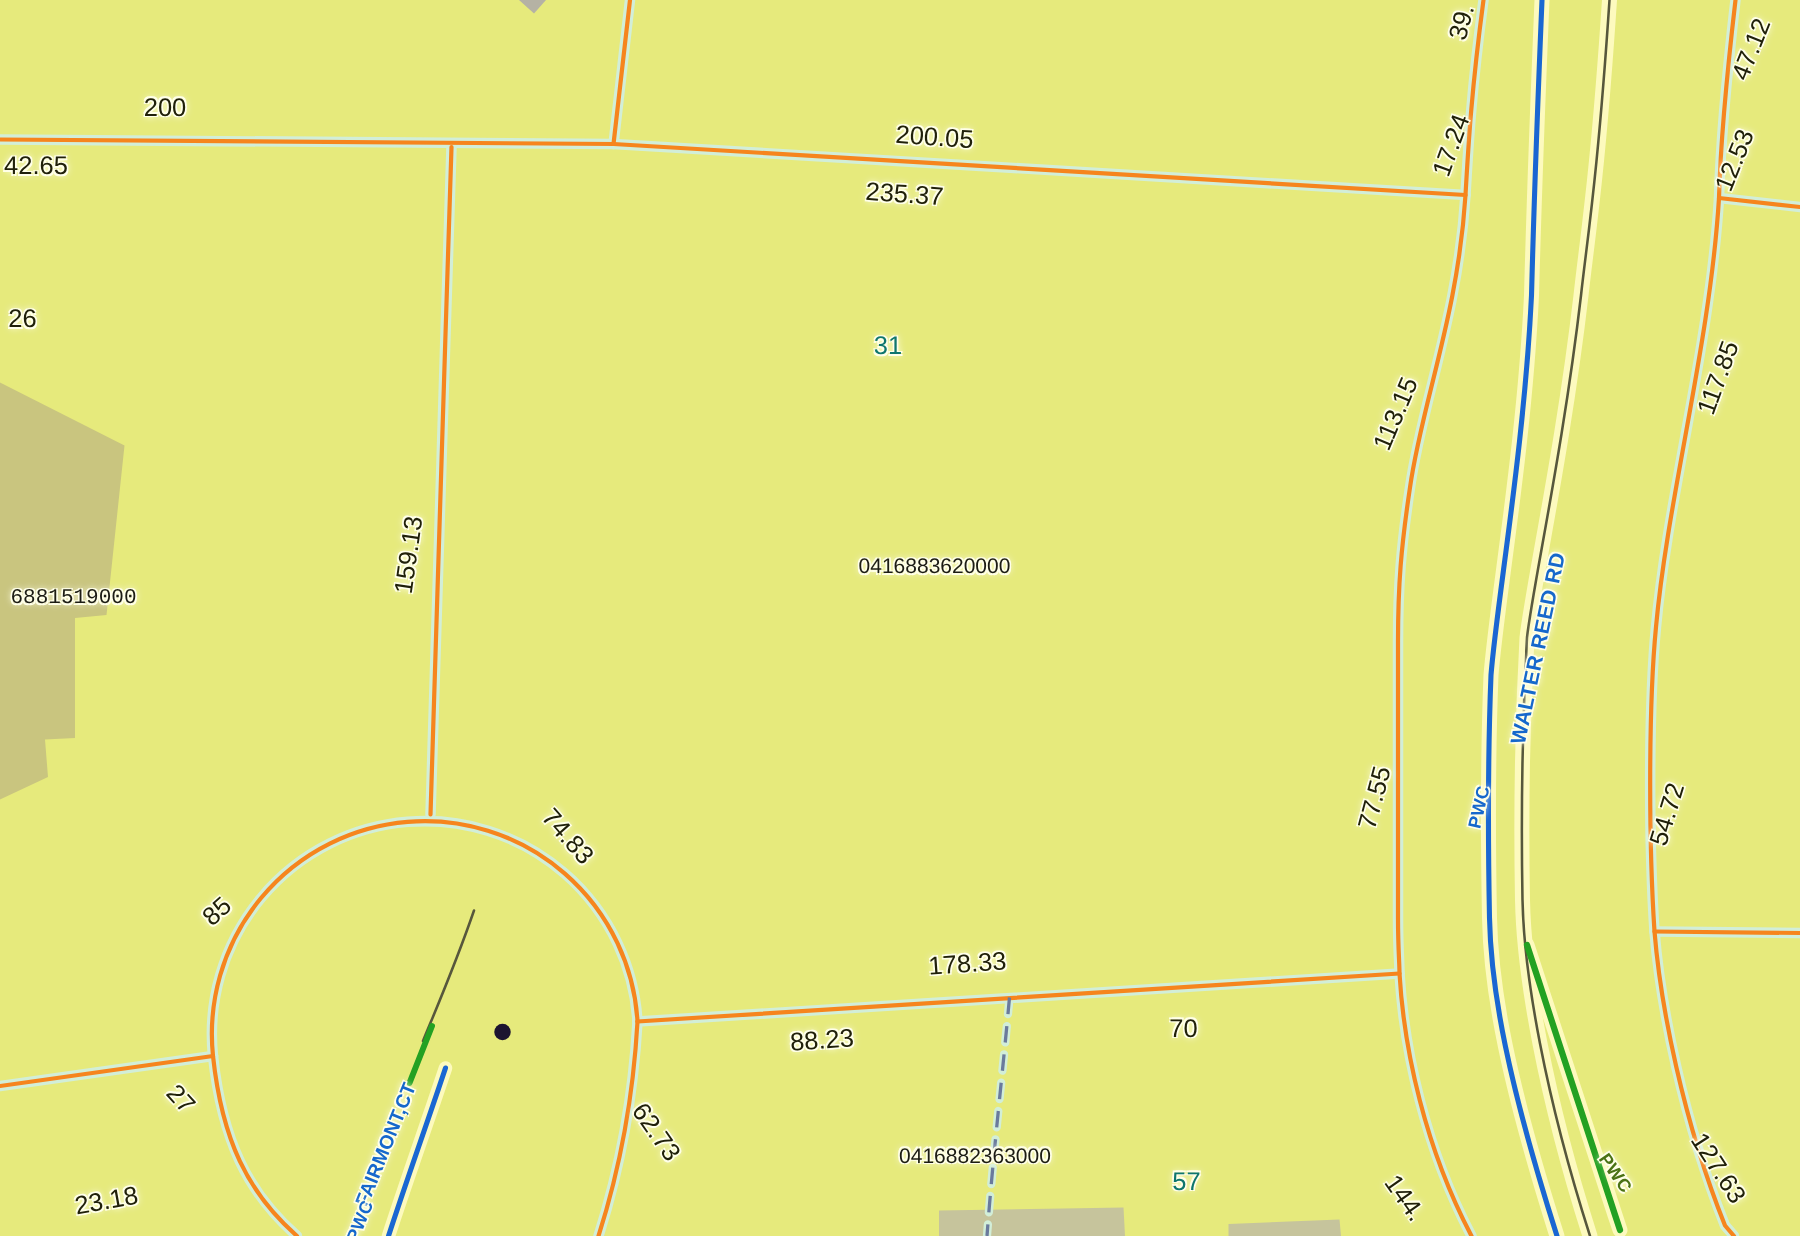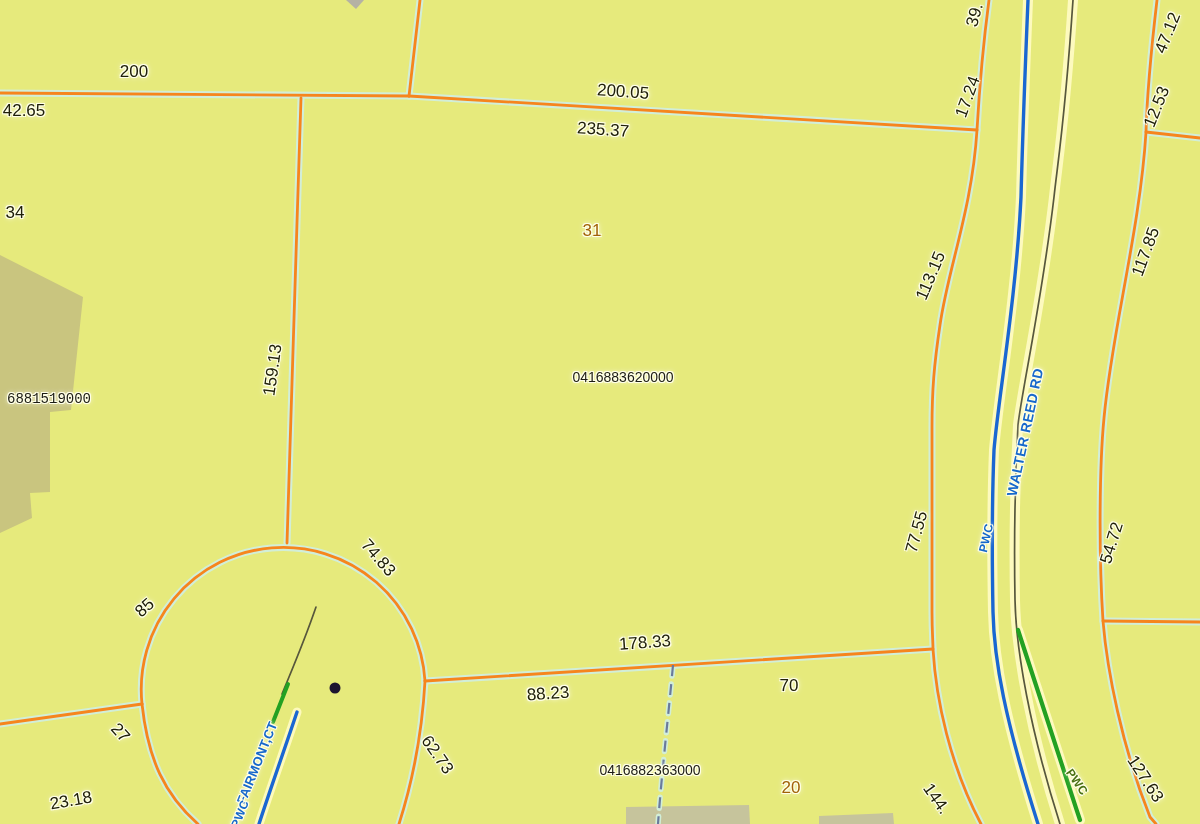--- a/index.html
+++ b/index.html
@@ -4,21 +4,21 @@
 <style>
   html,body{margin:0;padding:0;width:1200px;height:824px;overflow:hidden;
     font-family:"Liberation Sans", sans-serif;}
   #map-root{position:relative;width:1200px;height:824px;background:#e6ea7c;}
   #map-svg{position:absolute;left:0;top:0;}
   .map-label{position:absolute;white-space:nowrap;pointer-events:none;
     transform-origin:center center;
     text-shadow:-1px -1px 0 #ffffe9, 1px -1px 0 #ffffe9, -1px 1px 0 #ffffe9,
                  1px 1px 0 #ffffe9, 0 0 4px #ffffe9, 0 0 6px #ffffe9;}
   .lbl-dim {font-size:17px;color:#20200a;}
-  .lbl-pnum{font-size:17px;color:#a16207;}
+  .lbl-pnum{font-size:17px;color:#0f766e;}
   .lbl-pid {font-size:14px;color:#1c1c14;padding-left:10px;}
   .lbl-road{font-size:14px;font-weight:bold;color:#1668cc;letter-spacing:.4px;}
   .lbl-road-sm{font-size:13px;font-weight:bold;color:#1668cc;}
   .lbl-pwc-b{font-size:12px;font-weight:bold;color:#1668cc;letter-spacing:.3px;}
   .lbl-pwc-g{font-size:12px;font-weight:bold;color:#4a7214;letter-spacing:.3px;}
 </style>
 </head>
 <body>
 
 <div id="map-root">
@@ -87,23 +87,23 @@
 
     <g stroke="#23a122" fill="none" stroke-linecap="round">
       <path d="M1018,630 C1030,668 1055,745 1080,820" stroke-width="4.2"></path>
       <path d="M288,684 L273,722" stroke-width="4"></path>
     </g>
 
     <circle cx="335" cy="688" r="5.5" fill="#1c1430"></circle>
   </svg>
 
   <div id="labels">
-      <span class="map-label lbl-dim" style="left: 110px; top: 72px; transform: translate(-50%, -50%) rotate(0deg); margin-left: 24px;">200</span>
+      <span class="map-label lbl-dim" style="left: 110px; top: 72px; transform: translate(-50%, -50%) rotate(0deg);">200</span>
       <span class="map-label lbl-dim" style="left: 24px; top: 111px; transform: translate(-50%, -50%) rotate(0deg);">42.65</span>
-      <span class="map-label lbl-dim" style="left: 15px; top: 213px; transform: translate(-50%, -50%) rotate(0deg);">34</span>
+      <span class="map-label lbl-dim" style="left: 15px; top: 213px; transform: translate(-50%, -50%) rotate(0deg);">26</span>
       <span class="map-label lbl-dim" style="left: 623px; top: 92px; transform: translate(-50%, -50%) rotate(4deg);">200.05</span>
       <span class="map-label lbl-dim" style="left: 603px; top: 130px; transform: translate(-50%, -50%) rotate(4deg);">235.37</span>
       <span class="map-label lbl-pnum" style="left: 592px; top: 231px; transform: translate(-50%, -50%) rotate(0deg);">31</span>
       <span class="map-label lbl-pid" style="left: 618px; top: 377px; transform: translate(-50%, -50%) rotate(0deg);">0416883620000</span>
       <span class="map-label lbl-dim" style="left: 273px; top: 370px; transform: translate(-50%, -50%) rotate(-82deg);">159.13</span>
       <span class="map-label lbl-dim" style="left: 975px; top: 15px; transform: translate(-50%, -50%) rotate(-75deg);">39.</span>
       <span class="map-label lbl-dim" style="left: 968px; top: 97px; transform: translate(-50%, -50%) rotate(-70deg);">17.24</span>
       <span class="map-label lbl-dim" style="left: 1168px; top: 33px; transform: translate(-50%, -50%) rotate(-68deg);">47.12</span>
       <span class="map-label lbl-dim" style="left: 1157px; top: 107px; transform: translate(-50%, -50%) rotate(-68deg);">12.53</span>
       <span class="map-label lbl-dim" style="left: 931px; top: 276px; transform: translate(-50%, -50%) rotate(-67deg);">113.15</span>
@@ -114,21 +114,21 @@
       <span class="map-label lbl-dim" style="left: 1112px; top: 543px; transform: translate(-50%, -50%) rotate(-73deg);">54.72</span>
       <span class="map-label lbl-dim" style="left: 378px; top: 558px; transform: translate(-50%, -50%) rotate(49deg);">74.83</span>
       <span class="map-label lbl-dim" style="left: 145px; top: 608px; transform: translate(-50%, -50%) rotate(-42deg);">85</span>
       <span class="map-label lbl-dim" style="left: 120px; top: 733px; transform: translate(-50%, -50%) rotate(48deg);">27</span>
       <span class="map-label lbl-dim" style="left: 71px; top: 801px; transform: translate(-50%, -50%) rotate(-10deg);">23.18</span>
       <span class="map-label lbl-dim" style="left: 645px; top: 643px; transform: translate(-50%, -50%) rotate(-4deg);">178.33</span>
       <span class="map-label lbl-dim" style="left: 548px; top: 694px; transform: translate(-50%, -50%) rotate(-4deg);">88.23</span>
       <span class="map-label lbl-dim" style="left: 789px; top: 686px; transform: translate(-50%, -50%) rotate(0deg);">70</span>
       <span class="map-label lbl-dim" style="left: 437px; top: 755px; transform: translate(-50%, -50%) rotate(55deg);">62.73</span>
       <span class="map-label lbl-pid" style="left: 645px; top: 770px; transform: translate(-50%, -50%) rotate(0deg);">0416882363000</span>
-      <span class="map-label lbl-pnum" style="left: 791px; top: 788px; transform: translate(-50%, -50%) rotate(0deg);">20</span>
+      <span class="map-label lbl-pnum" style="left: 791px; top: 788px; transform: translate(-50%, -50%) rotate(0deg);">57</span>
       <span class="map-label lbl-dim" style="left: 936px; top: 799px; transform: translate(-50%, -50%) rotate(55deg);">144.</span>
       <span class="map-label lbl-dim" style="left: 1145px; top: 779px; transform: translate(-50%, -50%) rotate(57deg);">127.63</span>
       <span class="map-label lbl-pwc-g" style="left: 1077px; top: 782px; transform: translate(-50%, -50%) rotate(55deg);">PWC</span>
       <span class="map-label lbl-road-sm" style="left: 257px; top: 763px; transform: translate(-50%, -50%) rotate(-68deg);">FAIRMONT,CT</span>
       <span class="map-label lbl-pwc-b" style="left: 240px; top: 814px; transform: translate(-50%, -50%) rotate(-68deg);">PWC</span>
       <span class="map-label lbl-pid" style="left: 44px; top: 399px; transform: translate(-50%, -50%) rotate(0deg); font-family: Liberation Mono, monospace;">6881519000</span>
     </div>
 </div>
 
 </body></html>

